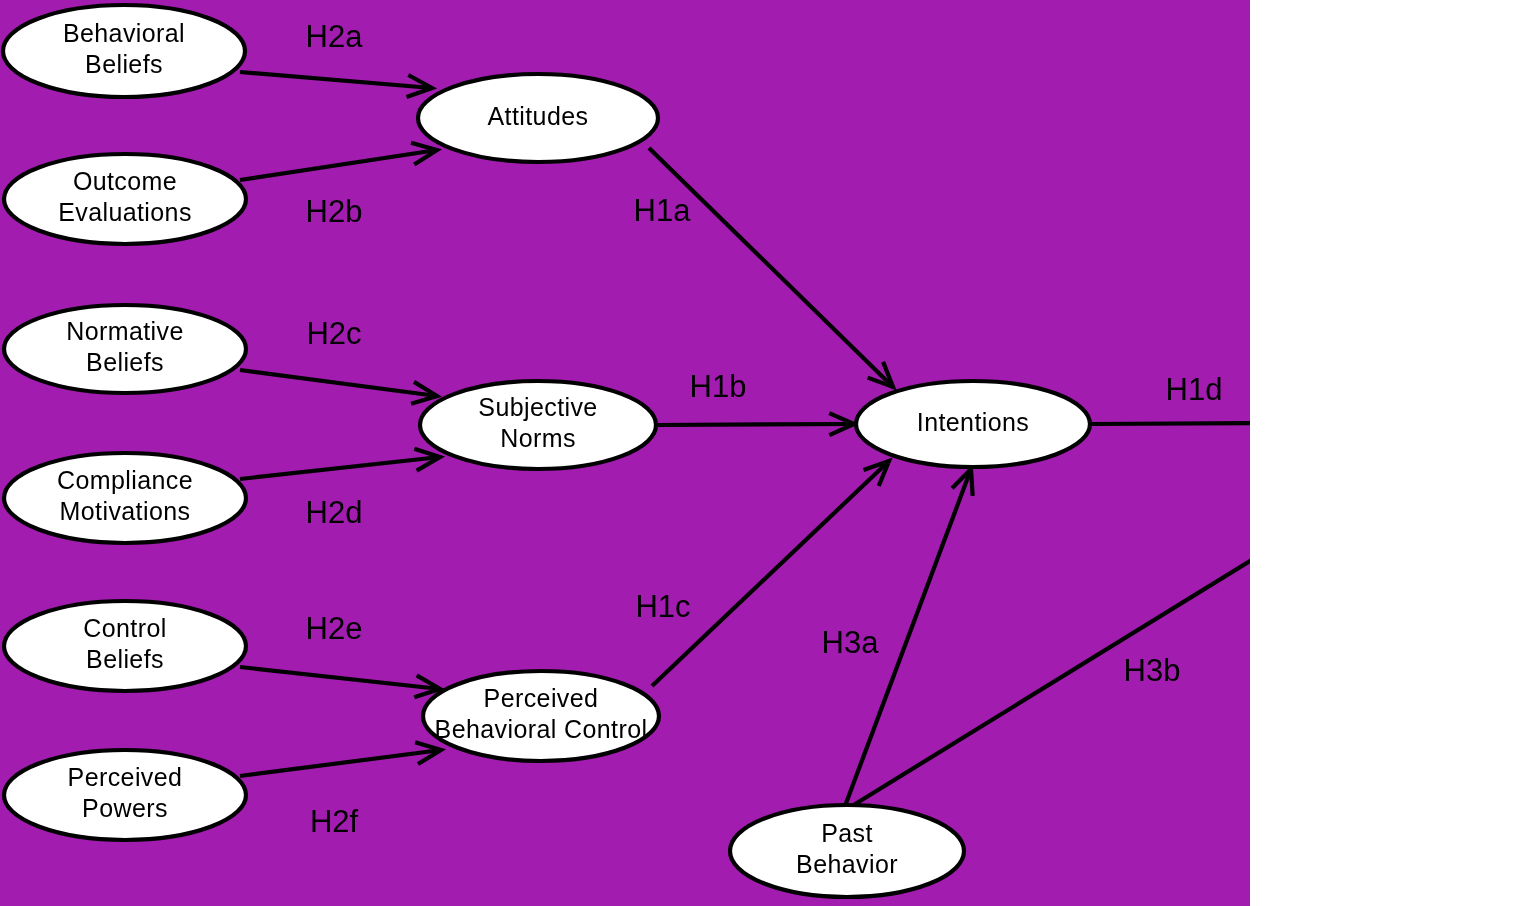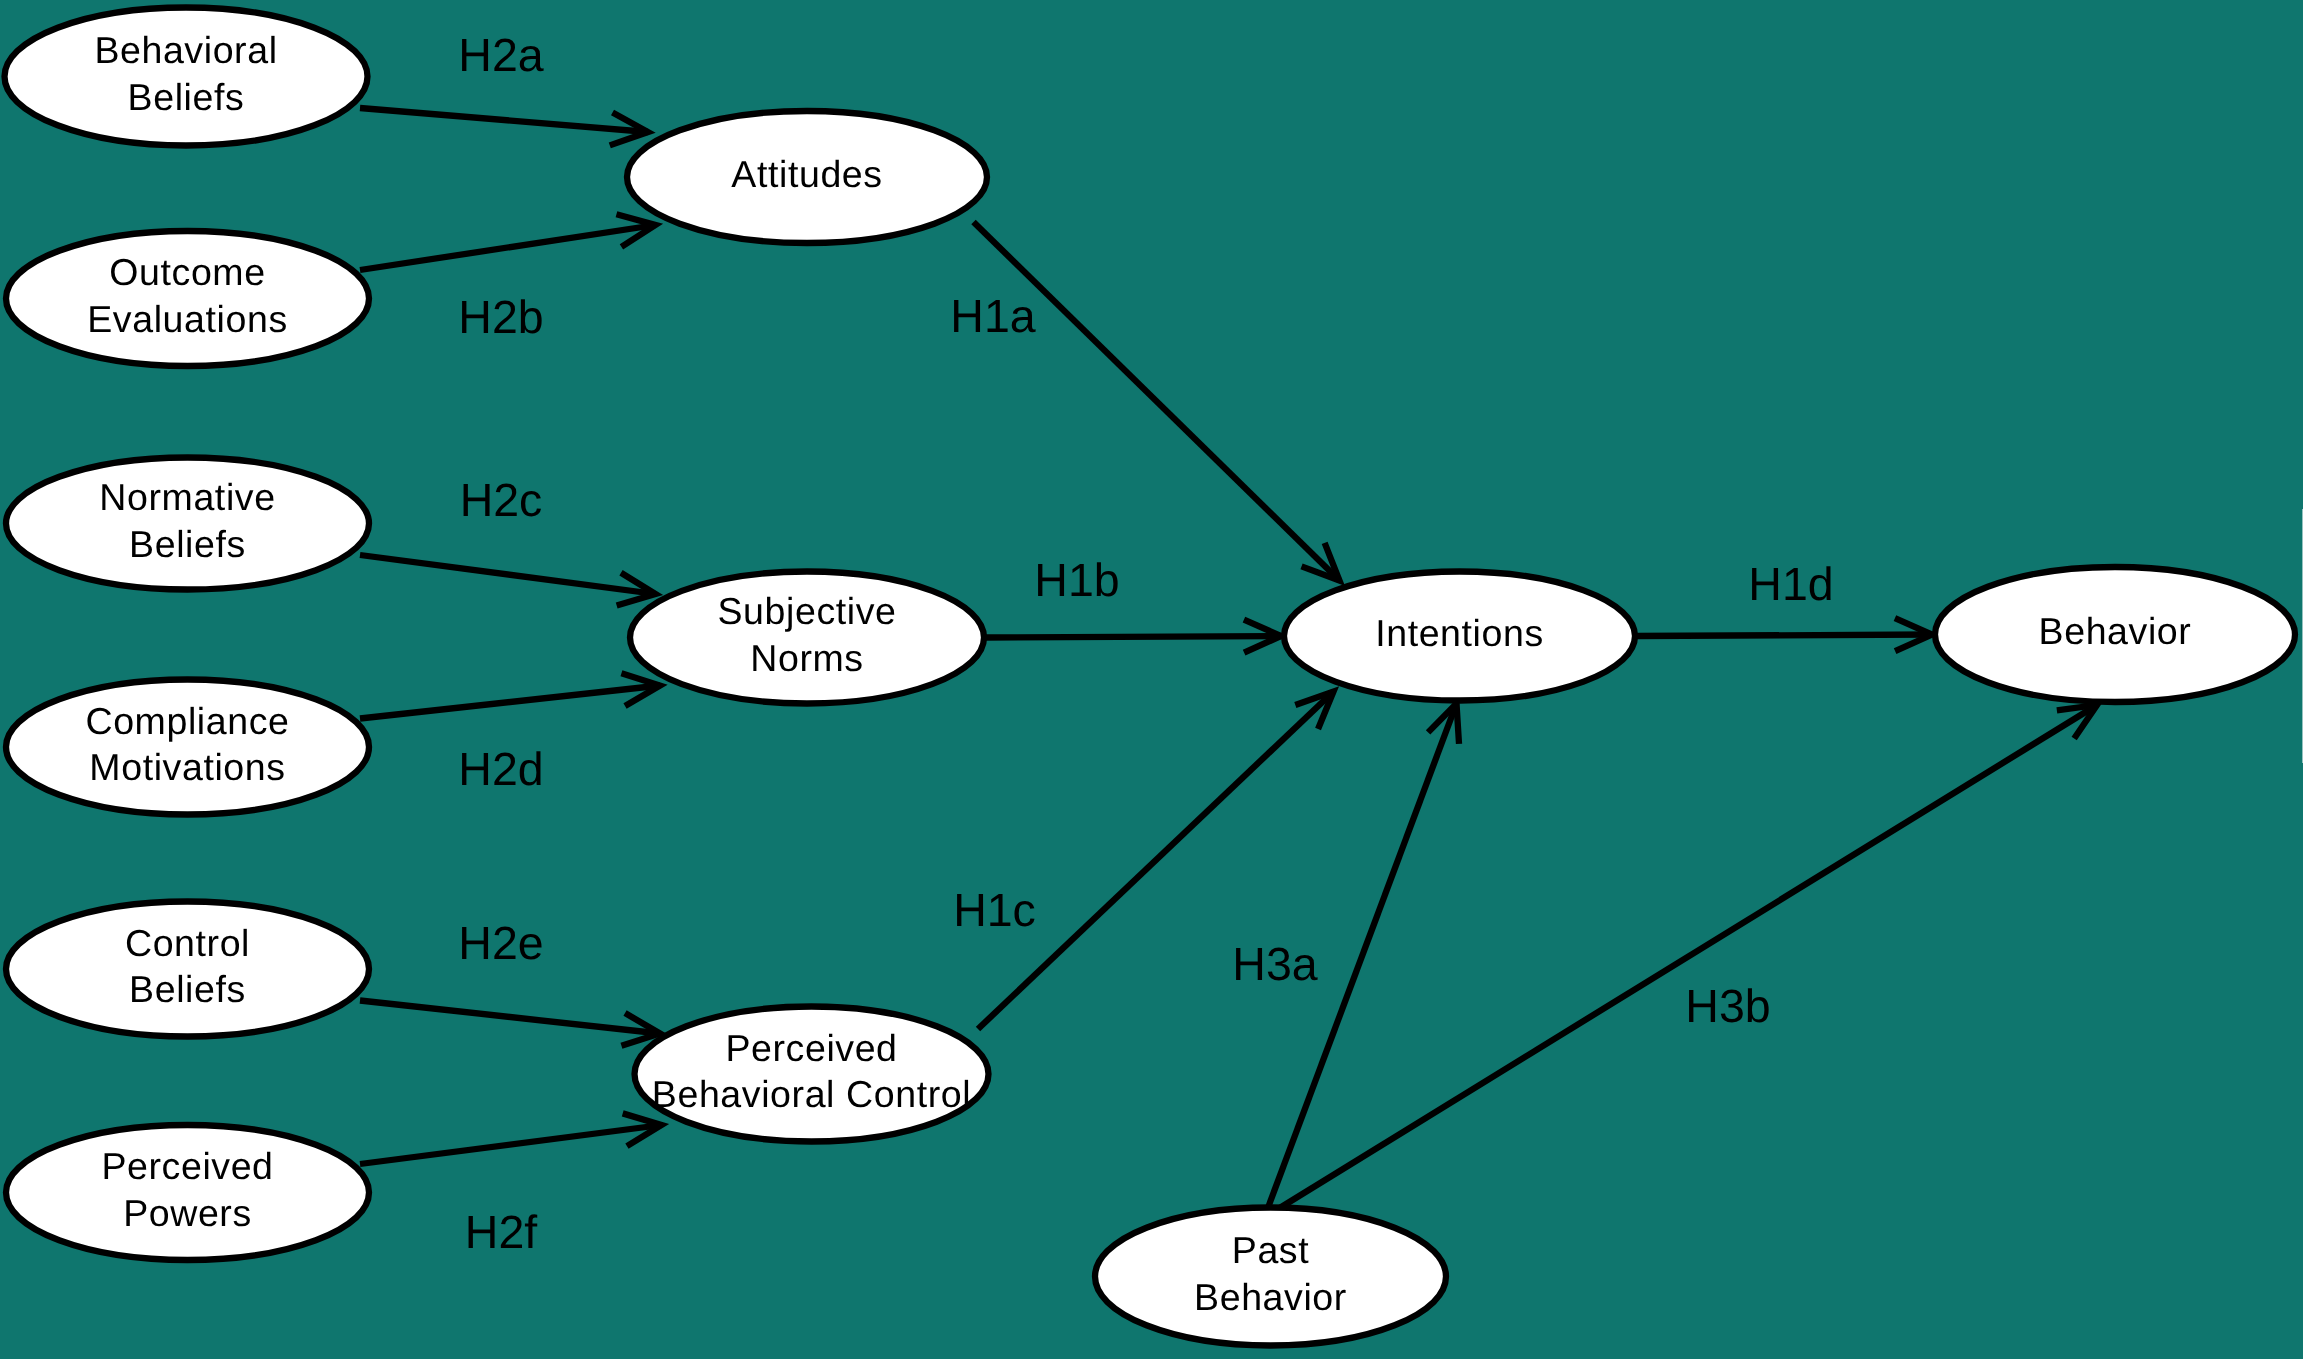--- a/index.html
+++ b/index.html
@@ -2,23 +2,23 @@
 <html><head>
 <meta charset="utf-8">
 <style>
   html, body {
     margin: 0;
     padding: 0;
     background: #ffffff;
   }
   #canvas {
     position: relative;
-    width: 1535px;
+    width: 1250px;
     height: 906px;
-    background: #0f766e;
+    background: #a21caf;
     overflow: hidden;
     font-family: "Liberation Sans", sans-serif;
   }
   svg#diagram {
     position: absolute;
     top: 0;
     left: 0;
     width: 1535px;
     height: 906px;
   }

